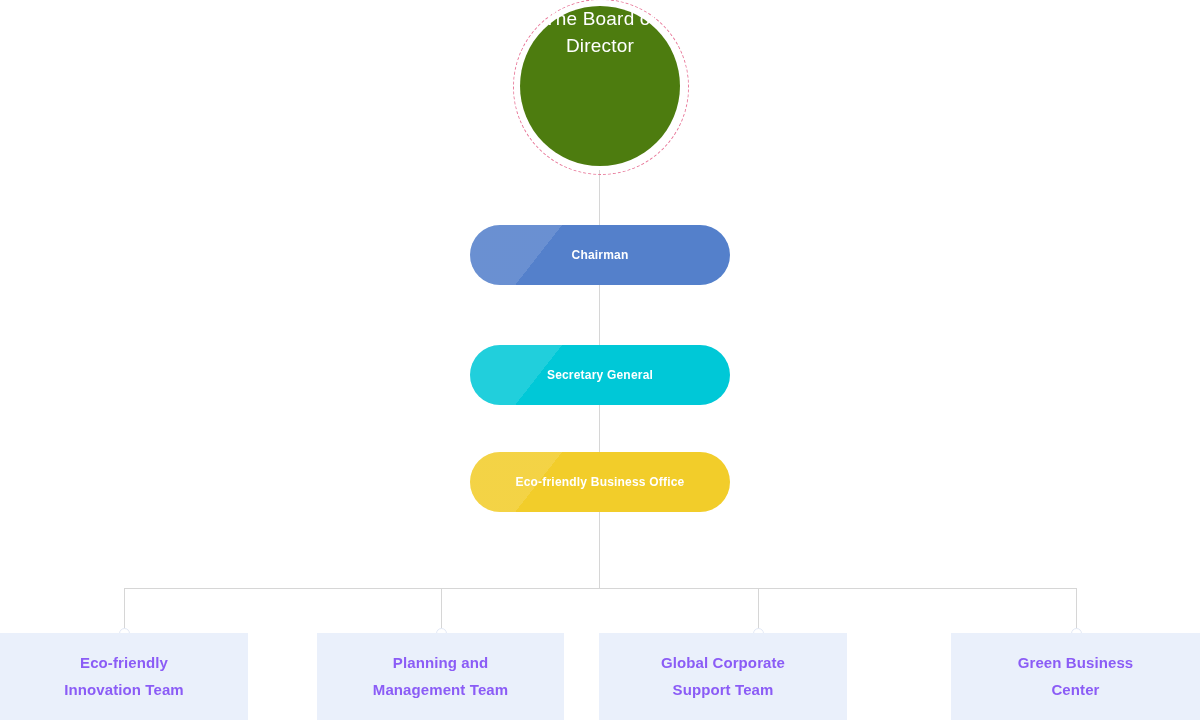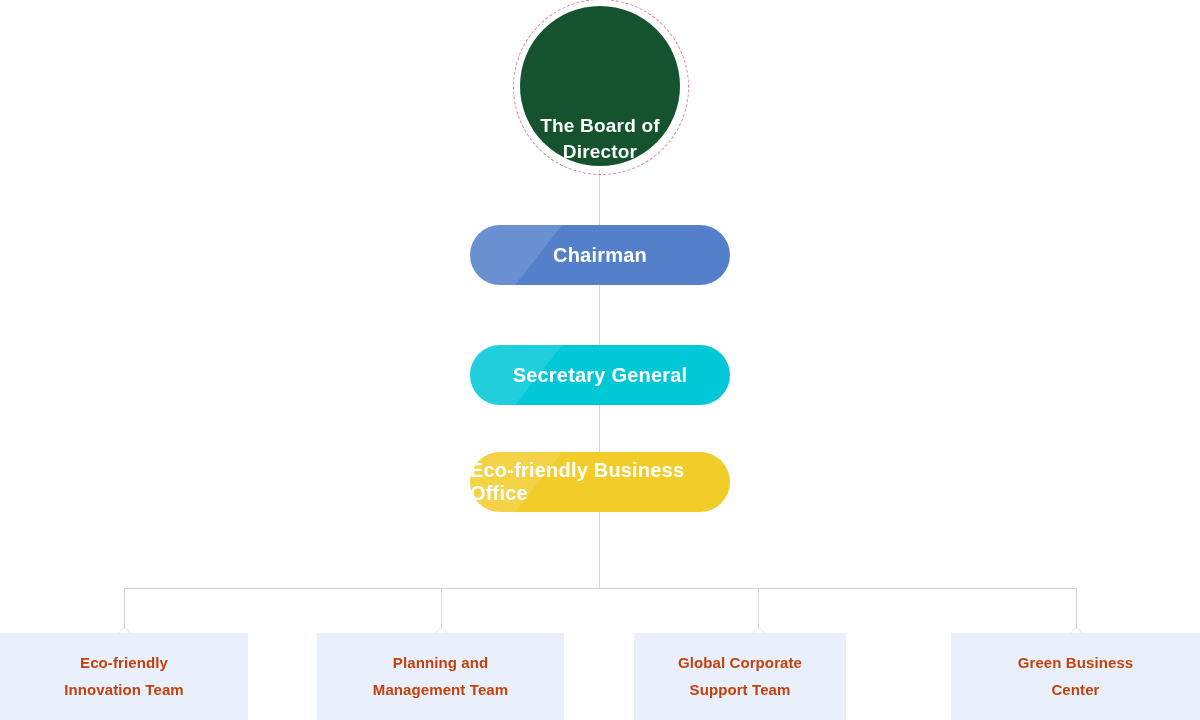--- a/index.html
+++ b/index.html
@@ -52,28 +52,28 @@
   }
 
   
   .root-circle {
     position: absolute;
     left: 520px;
     top: 6px;
     width: 160px;
     height: 160px;
     border-radius: 50%;
-    background: #14532d;
+    background: #4d7c0f;
     display: flex;
-    align-items: flex-end;
+    align-items: flex-start;
     justify-content: center;
     text-align: center;
     color: #ffffff;
     font-size: 19px;
-    font-weight: bold;
+    font-weight: normal;
     line-height: 1.4;
     letter-spacing: 0.2px;
   }
   .root-ring {
     position: absolute;
     left: 513px;
     top: -1px;
     width: 174px;
     height: 174px;
     border-radius: 50%;
@@ -85,21 +85,21 @@
   .pill {
     position: absolute;
     left: 470px;
     width: 260px;
     height: 60px;
     border-radius: 30px;
     display: flex;
     align-items: center;
     justify-content: center;
     color: #ffffff;
-    font-size: 20px;
+    font-size: 12px;
     font-weight: bold;
     letter-spacing: 0.2px;
     overflow: hidden;
   }
   
   .pill::before {
     content: "";
     position: absolute;
     left: 0;
     top: 0;
@@ -123,29 +123,29 @@
   
   .leaf {
     position: absolute;
     top: 633px;
     height: 87px;
     background: #eaf0fb;
     display: flex;
     align-items: center;
     justify-content: center;
     text-align: center;
-    color: #c2410c;
+    color: #8b5cf6;
     font-size: 15px;
     font-weight: bold;
     line-height: 1.75;
     letter-spacing: 0.1px;
   }
   .leaf-0 { left: 0px;   width: 248px; }
   .leaf-1 { left: 317px; width: 247px; }
-  .leaf-2 { left: 634px; width: 212px; }
+  .leaf-2 { left: 599px; width: 248px; }
   .leaf-3 { left: 951px; width: 249px; text-align: center; }
 
   
   .node-dot {
     position: absolute;
     top: 628px;
     width: 11px;
     height: 11px;
     border-radius: 50%;
     background: #ffffff;

